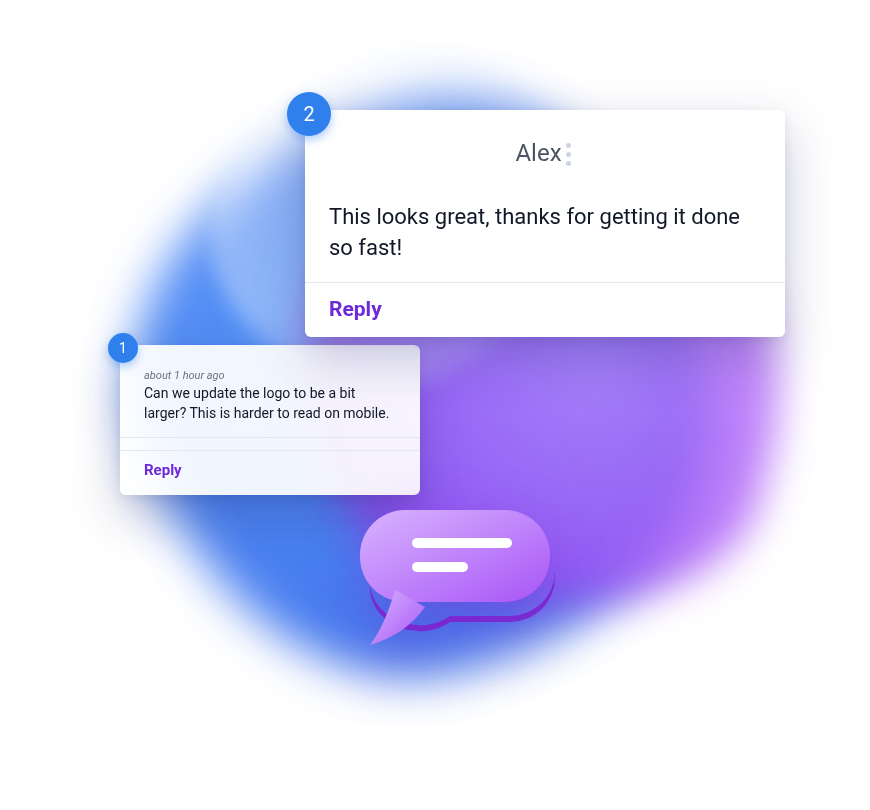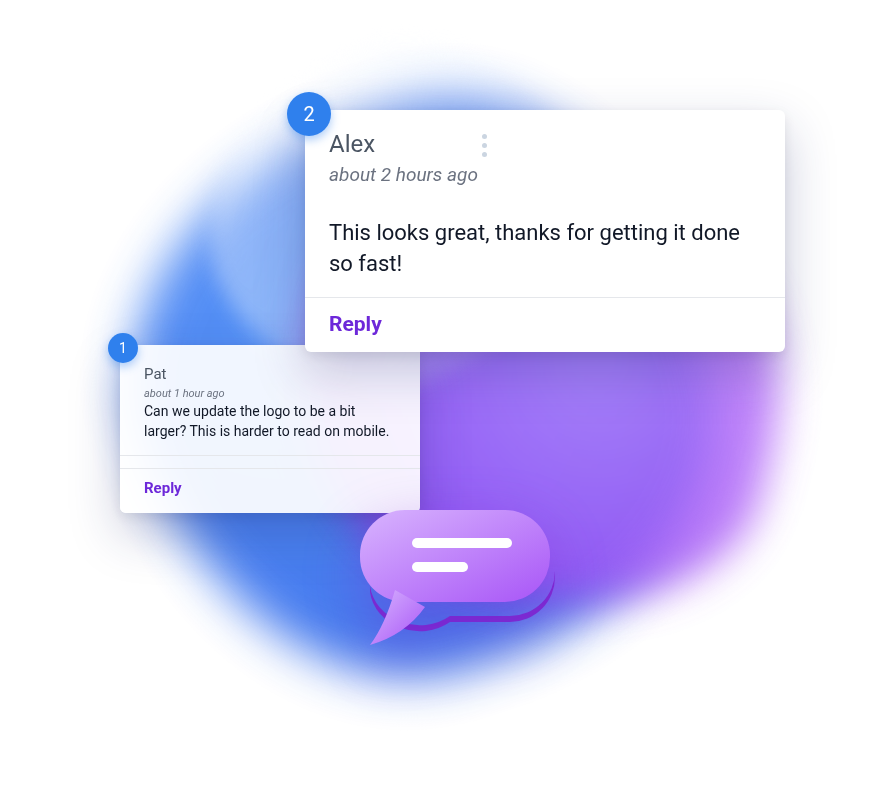--- a/index.html
+++ b/index.html
@@ -67,21 +67,22 @@
     display: flex;
     align-items: center;
     justify-content: center;
     box-shadow: 0 4px 10px rgba(47,128,237,0.4);
   }
   .card-small .badge { min-width: 30px; height: 30px; top: -12px; left: -12px; font-size: 14px; }
 
   .card-header {
     display: flex;
     align-items: flex-start;
-    justify-content: flex-start;
+    justify-content: center;
+    margin-top: 9px;
   }
   .author {
     color: #4b5563;
     font-size: 24px;
     font-weight: 400;
     line-height: 1.2;
   }
   .card-small .author { font-size: 15px; }
   .timestamp {
     color: #6b7280;
@@ -166,21 +167,20 @@
   <div class="blob b2"></div>
   <div class="blob b3"></div>
 </div>
 
 <div class="card card-small">
   <div class="badge">
     <span>1</span>
   </div>
 
   <div class="thread-item">
-    <div class="author">Pat</div>
     <div class="timestamp">about 1 hour ago</div>
     <div class="body">Can we update the logo to be a bit larger? This is harder to read on mobile.</div>
   </div>
 
   <div class="thread-divider"></div>
 
 
   <div class="divider"></div>
   <div class="reply">Reply</div>
 </div>
@@ -211,21 +211,20 @@
   <rect x="72" y="72" width="56" height="10" rx="5" fill="#ffffff"></rect>
 </svg>
 
 <div class="card card-large">
   <div class="badge">
     <span>2</span>
   </div>
   <div class="card-header">
     <div>
       <div class="author">Alex</div>
-      <div class="timestamp">about 2 hours ago</div>
     </div>
     <div class="menu-icon">
       <span></span>
         <span></span>
         <span></span>
     </div>
   </div>
   <div class="body">This looks great, thanks for getting it done so fast!</div>
   <div class="divider"></div>
   <div class="reply">Reply</div>

